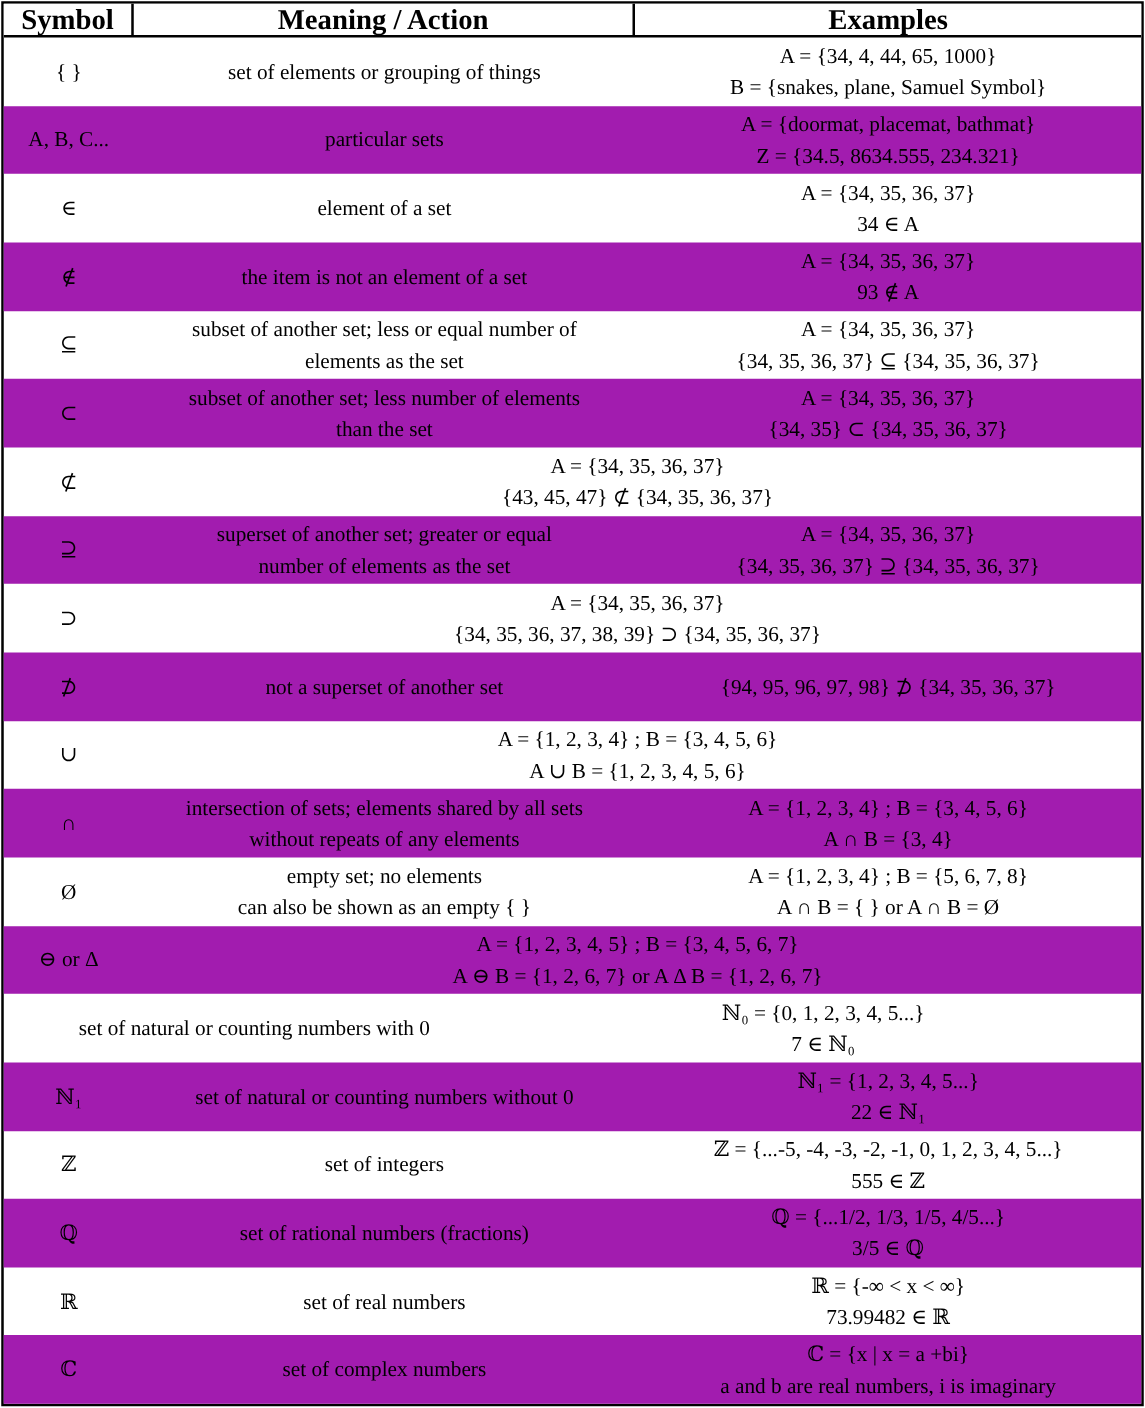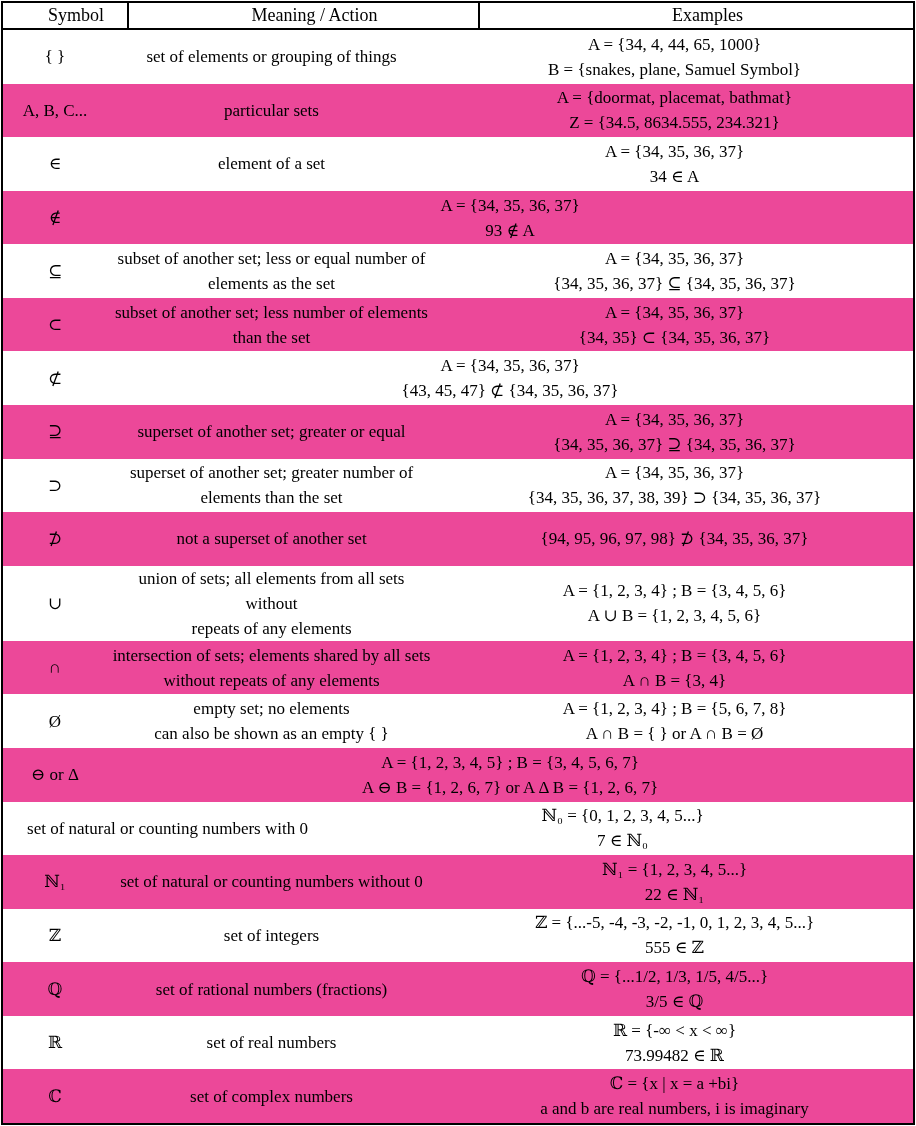--- a/index.html
+++ b/index.html
@@ -28,49 +28,48 @@
     flex: 0 0 auto;
     border-bottom: 2px solid #000000;
     display: flex;
     align-items: stretch;
     background: #ffffff;
   }
   .header-row .th {
     display: flex;
     align-items: center;
     justify-content: center;
-    font-weight: normal;
-    font-size: 18px;
+    font-weight: bold;
+    font-size: 23px;
     box-sizing: border-box;
-    margin-left: 22px;
   }
   .rows {
     flex: 1 1 auto;
     display: flex;
     flex-direction: column;
   }
   .row {
     flex: 1 1 0;
     display: flex;
     align-items: stretch;
   }
-  .row.alt { background: #ec4899; justify-content: space-between; }
+  .row.alt { background: #a21caf; justify-content: space-between; }
   .cell {
     display: flex;
     flex-direction: column;
     align-items: center;
     justify-content: center;
     text-align: center;
     font-size: 17px;
     line-height: 25px;
     box-sizing: border-box;
     padding: 0 4px;
   }
   .col-symbol   { width: 104px; flex: 0 0 auto; }
-  .col-meaning  { width: 329px; flex: 0 0 auto; }
+  .col-meaning  { width: 401px; flex: 0 0 auto; }
   .col-examples { flex: 1 1 auto; }
   .header-row .col-symbol  { border-right: 2px solid #000000; }
   .header-row .col-meaning { border-right: 2px solid #000000; }
   .line { display: block; }
 </style>
 </head>
 <body>
 
 <div class="sheet">
   <div class="header-row">
@@ -115,20 +114,23 @@
     <div class="cell col-examples">
           <div class="line">A = {34, 35, 36, 37}</div>
           <div class="line">34 ∈ A</div>
         </div>
   </div>
 
   <div class="row alt">
     <div class="cell col-symbol">
           <div class="line">∉</div>
         </div>
+    <div class="cell col-meaning">
+          <div class="line">the item is not an element of a set</div>
+        </div>
     <div class="cell col-examples">
           <div class="line">A = {34, 35, 36, 37}</div>
           <div class="line">93 ∉ A</div>
         </div>
   </div>
 
   <div class="row">
     <div class="cell col-symbol">
           <div class="line">⊆</div>
         </div>
@@ -165,35 +167,32 @@
           <div class="line">{43, 45, 47} ⊄ {34, 35, 36, 37}</div>
         </div>
   </div>
 
   <div class="row alt">
     <div class="cell col-symbol">
           <div class="line">⊇</div>
         </div>
     <div class="cell col-meaning">
           <div class="line">superset of another set; greater or equal</div>
+          <div class="line">number of elements as the set</div>
         </div>
     <div class="cell col-examples">
           <div class="line">A = {34, 35, 36, 37}</div>
           <div class="line">{34, 35, 36, 37} ⊇ {34, 35, 36, 37}</div>
         </div>
   </div>
 
   <div class="row">
     <div class="cell col-symbol">
           <div class="line">⊃</div>
         </div>
-    <div class="cell col-meaning">
-          <div class="line">superset of another set; greater number of</div>
-          <div class="line">elements than the set</div>
-        </div>
     <div class="cell col-examples">
           <div class="line">A = {34, 35, 36, 37}</div>
           <div class="line">{34, 35, 36, 37, 38, 39} ⊃ {34, 35, 36, 37}</div>
         </div>
   </div>
 
   <div class="row alt">
     <div class="cell col-symbol">
           <div class="line">⊅</div>
         </div>
@@ -201,24 +200,20 @@
           <div class="line">not a superset of another set</div>
         </div>
     <div class="cell col-examples">
           <div class="line">{94, 95, 96, 97, 98} ⊅ {34, 35, 36, 37}</div>
         </div>
   </div>
 
   <div class="row">
     <div class="cell col-symbol">
           <div class="line">∪</div>
-        </div>
-    <div class="cell col-meaning">
-          <div class="line">union of sets; all elements from all sets without</div>
-          <div class="line">repeats of any elements</div>
         </div>
     <div class="cell col-examples">
           <div class="line">A = {1, 2, 3, 4} ; B = {3, 4, 5, 6}</div>
           <div class="line">A ∪ B = {1, 2, 3, 4, 5, 6}</div>
         </div>
   </div>
 
   <div class="row alt">
     <div class="cell col-symbol">
           <div class="line">∩</div>

